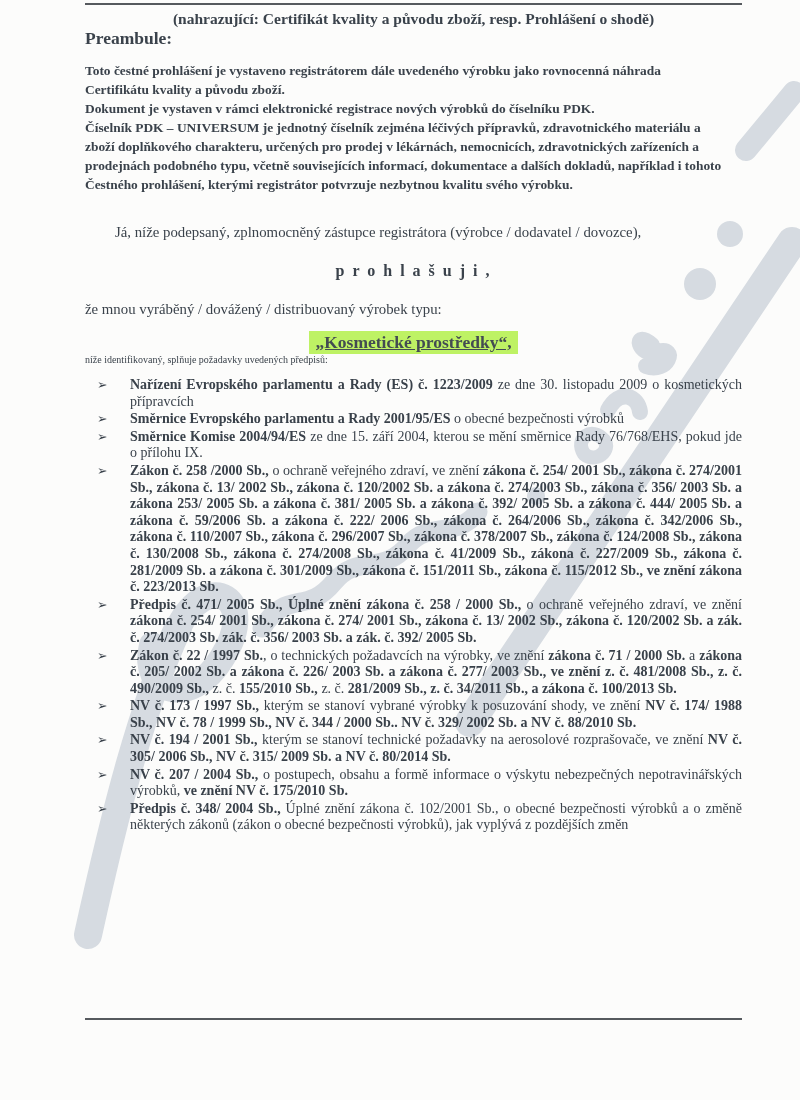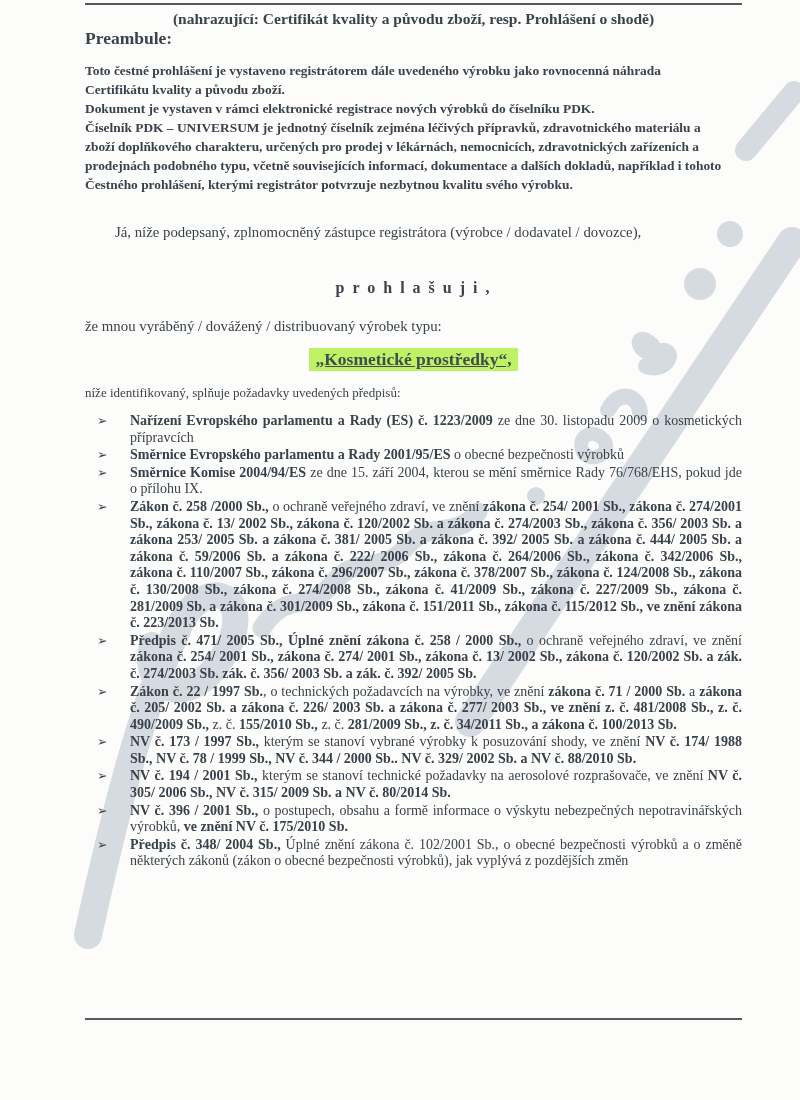--- a/index.html
+++ b/index.html
@@ -14,28 +14,28 @@
     padding-top:32px;text-align:right;
     font-family:"Liberation Sans", sans-serif;
     font-style:italic;font-weight:bold;font-size:15px;color:#3d444b;
   }
   .header-rule{border:none;border-top:2px solid #565a5e;margin:3px 0 0 0;}
   .title{margin-top:28px;text-align:center;font-weight:bold;font-size:23px;letter-spacing:1.5px;color:#3e474f;}
   .subtitle{margin-top:5px;text-align:center;font-weight:bold;font-size:15.5px;}
   .preambule-heading{font-weight:bold;font-size:17.5px;}
   .preambule-text{margin-top:12px;font-weight:bold;font-size:13.4px;line-height:19px;max-width:640px;}
   .intro-line{margin-top:30px;text-indent:30px;font-size:14.8px;}
-  .declare-word{margin-top:38px;text-align:center;font-weight:bold;font-size:16px;letter-spacing:2px;}
+  .declare-word{margin-top:21px;text-align:center;font-weight:bold;font-size:16px;letter-spacing:2px;}
   .product-intro{margin-top:21px;font-size:14.8px;}
   .product-type-wrap{margin-top:13px;text-align:center;}
   .product-type{
     display:inline-block;background:#bef264;padding:1px 6px;
     font-weight:bold;font-size:17.5px;text-decoration:underline;color:#434b52;
   }
-  .list-intro{margin-top:14px;font-size:13px;}
+  .list-intro{font-size:10px;}
   ul.regulations{list-style:none;margin:12px 0 0 0;padding:0;font-size:14px;line-height:16.6px;}
   ul.regulations li{position:relative;padding-left:45px;text-align:justify;margin-bottom:1px;}
   ul.regulations li .bullet{
     position:absolute;left:12px;top:0;
     font-family:"DejaVu Sans", sans-serif;font-size:12.5px;
   }
   ul.regulations b{color:#39414a;}
   .footer{position:absolute;left:85px;right:58px;top:1018px;z-index:1;}
   .footer-rule{border:none;border-top:2px solid #565a5e;margin:0;}
   .footer-text{
@@ -94,21 +94,21 @@
 
   <ul class="regulations">
       <li><span class="bullet">➢</span><b>Nařízení Evropského parlamentu a Rady (ES) č. 1223/2009</b><span> ze dne 30. listopadu 2009 o kosmetických přípravcích</span></li>
       <li><span class="bullet">➢</span><b>Směrnice Evropského parlamentu a Rady 2001/95/ES</b><span> o obecné bezpečnosti výrobků</span></li>
       <li><span class="bullet">➢</span><b>Směrnice Komise 2004/94/ES</b><span> ze dne 15. září 2004, kterou se mění směrnice Rady 76/768/EHS, pokud jde o přílohu IX.</span></li>
       <li><span class="bullet">➢</span><b>Zákon č. 258 /2000 Sb.,</b><span> o ochraně veřejného zdraví, ve znění </span><b>zákona č. 254/ 2001 Sb., zákona č. 274/2001 Sb., zákona č. 13/ 2002 Sb., zákona č. 120/2002 Sb. a zákona č. 274/2003 Sb., zákona č. 356/ 2003 Sb. a zákona 253/ 2005 Sb. a zákona č. 381/ 2005 Sb. a zákona č. 392/ 2005 Sb. a zákona č. 444/ 2005 Sb. a zákona č. 59/2006 Sb. a zákona č. 222/ 2006 Sb., zákona č. 264/2006 Sb., zákona č. 342/2006 Sb., zákona č. 110/2007 Sb., zákona č. 296/2007 Sb., zákona č. 378/2007 Sb., zákona č. 124/2008 Sb., zákona č. 130/2008 Sb., zákona č. 274/2008 Sb., zákona č. 41/2009 Sb., zákona č. 227/2009 Sb., zákona č. 281/2009 Sb. a zákona č. 301/2009 Sb., zákona č. 151/2011 Sb., zákona č. 115/2012 Sb., ve znění zákona č. 223/2013 Sb.</b></li>
       <li><span class="bullet">➢</span><b>Předpis č. 471/ 2005 Sb., Úplné znění zákona č. 258 / 2000 Sb.,</b><span> o ochraně veřejného zdraví, ve znění </span><b>zákona č. 254/ 2001 Sb., zákona č. 274/ 2001 Sb., zákona č. 13/ 2002 Sb., zákona č. 120/2002 Sb. a zák. č. 274/2003 Sb.  zák. č. 356/ 2003 Sb. a zák. č. 392/ 2005 Sb.</b></li>
       <li><span class="bullet">➢</span><b>Zákon č. 22 / 1997 Sb.</b><span>, o technických požadavcích na výrobky, ve znění </span><b>zákona č. 71 / 2000 Sb.</b><span> a </span><b>zákona č. 205/ 2002 Sb. a zákona č. 226/ 2003 Sb. a zákona č. 277/ 2003 Sb., ve znění z. č. 481/2008 Sb., z. č. 490/2009 Sb.,</b><span> z. č. </span><b>155/2010 Sb.,</b><span> z. č. </span><b>281/2009 Sb., z. č. 34/2011 Sb., a zákona č. 100/2013 Sb.</b></li>
       <li><span class="bullet">➢</span><b>NV č. 173 / 1997 Sb.,</b><span> kterým se stanoví vybrané výrobky k posuzování shody, ve znění </span><b>NV č. 174/ 1988 Sb., NV č. 78 / 1999 Sb., NV č. 344 / 2000 Sb.. NV č. 329/ 2002 Sb. a NV č. 88/2010 Sb.</b></li>
       <li><span class="bullet">➢</span><b>NV č. 194 / 2001 Sb.,</b><span> kterým se stanoví technické požadavky na aerosolové rozprašovače, ve znění </span><b>NV č. 305/ 2006 Sb., NV č. 315/ 2009 Sb. a NV č. 80/2014 Sb.</b></li>
-      <li><span class="bullet">➢</span><b>NV č. 396 / 2001 Sb.,</b><span> o postupech, obsahu a formě informace o výskytu nebezpečných nepotravinářských výrobků, </span><b>ve znění NV č. 175/2010 Sb.</b></li>
+      <li><span class="bullet">➢</span><b>NV č. 207 / 2004 Sb.,</b><span> o postupech, obsahu a formě informace o výskytu nebezpečných nepotravinářských výrobků, </span><b>ve znění NV č. 175/2010 Sb.</b></li>
       <li><span class="bullet">➢</span><b>Předpis č. 348/ 2004 Sb.,</b><span> Úplné znění zákona č. 102/2001 Sb., o obecné bezpečnosti výrobků a o změně některých zákonů (zákon o obecné bezpečnosti výrobků), jak vyplývá z pozdějších změn</span></li>
     </ul>
 
 </div>
 
 <div class="footer">
   <hr class="footer-rule">
 </div>
 
 </body></html>

